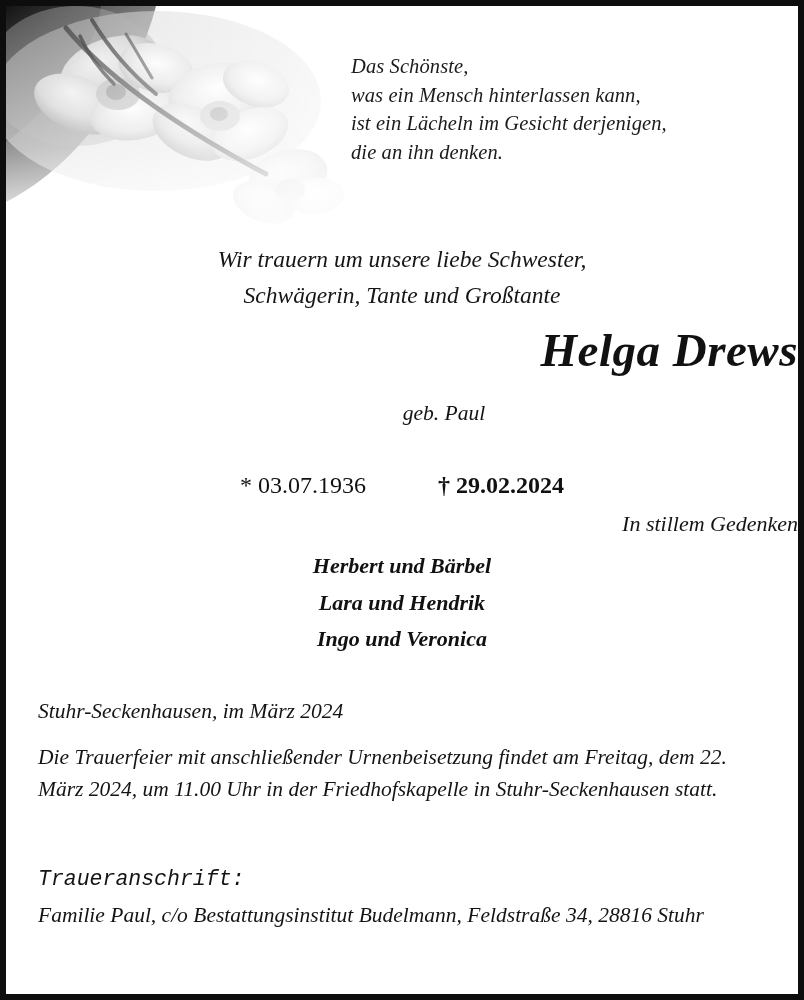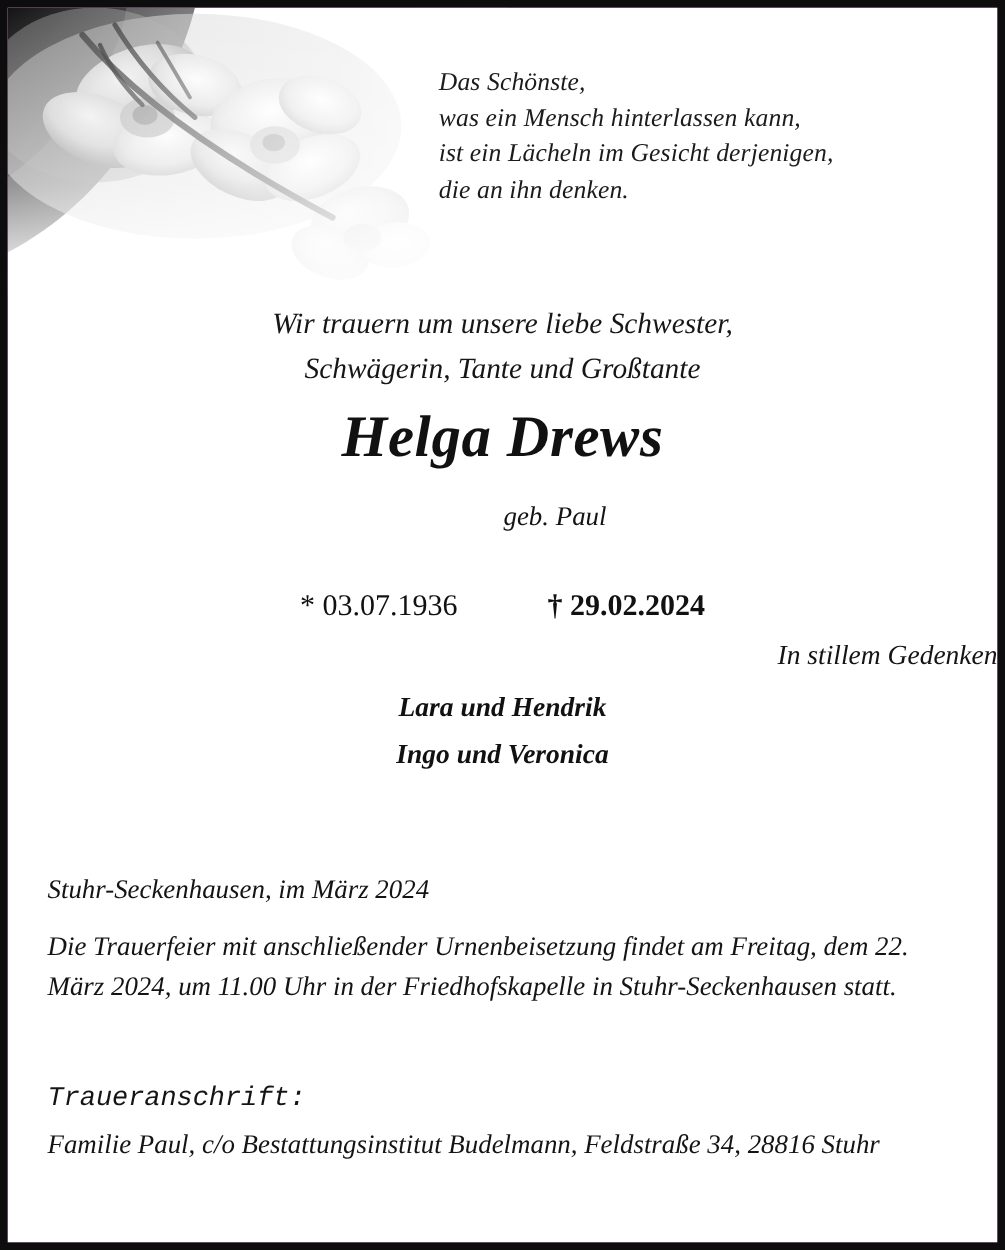--- a/index.html
+++ b/index.html
@@ -81,21 +81,21 @@
     color: #161616;
     white-space: pre-line;
     margin-top: 29px;
   }
 
   .name {
     position: absolute;
     left: 0;
     top: 316px;
     width: 792px;
-    text-align: center;
+    text-align: right;
     font-size: 47px;
     line-height: 56px;
     font-weight: bold;
     font-style: italic;
     color: #111111;
     letter-spacing: 0.5px;
   }
 
   .maiden {
     position: absolute;
@@ -284,20 +284,21 @@
 
       <div class="maiden">geb. Paul</div>
 
       <div class="dates">
         <span class="birth">* 03.07.1936</span><span class="gap"></span><span class="death">† 29.02.2024</span>
       </div>
 
       <div class="memorial-head">In stillem Gedenken</div>
 
       <div class="mourners">
+        <div>Herbert und Bärbel</div>
         <div>Lara und Hendrik</div>
         <div>Ingo und Veronica</div>
       </div>
 
       <div class="place-date">Stuhr-Seckenhausen, im März 2024</div>
 
       <div class="ceremony">Die Trauerfeier mit anschließender Urnenbeisetzung findet am Freitag, dem 22. März 2024, um 11.00 Uhr in der Friedhofskapelle in Stuhr-Seckenhausen statt.</div>
 
       <div class="address-label">Traueranschrift:</div>
 

